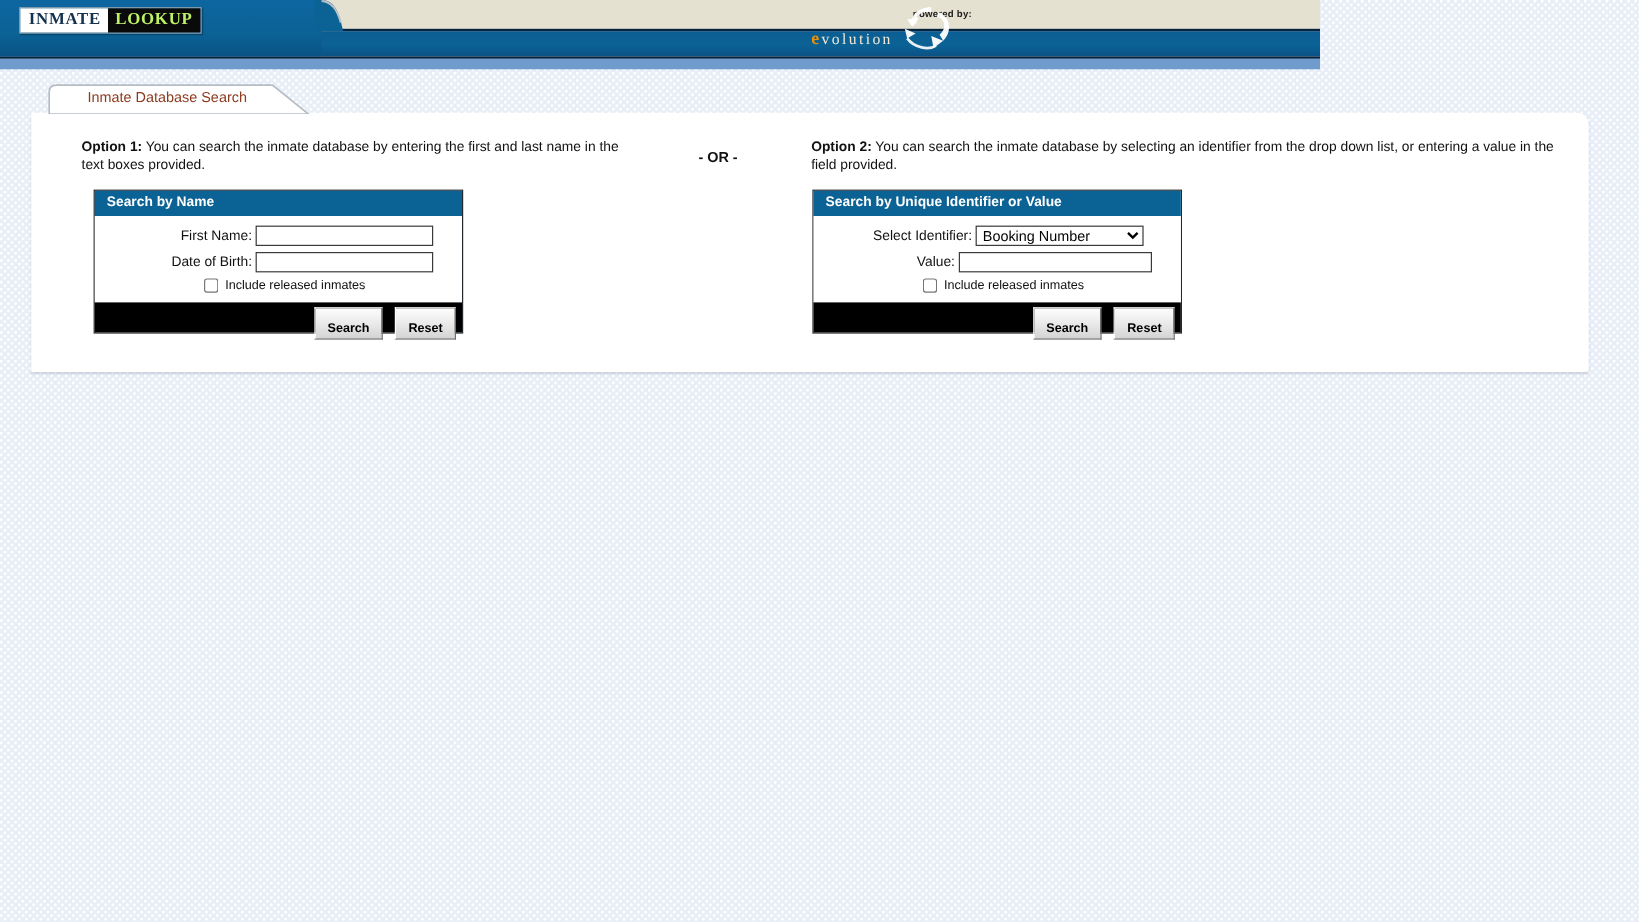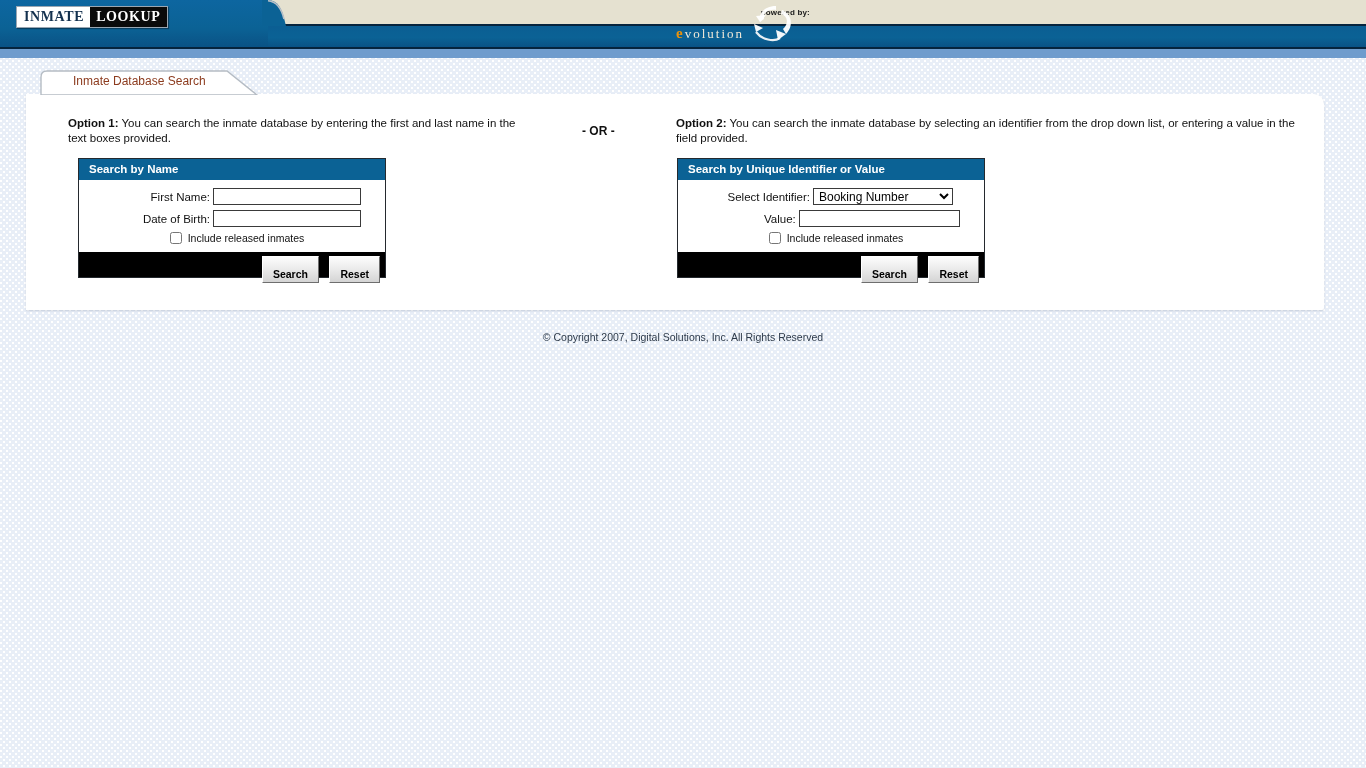--- a/index.html
+++ b/index.html
@@ -17,21 +17,21 @@
       radial-gradient(circle at 1px 1px, #ffffff 1px, transparent 1.3px),
       radial-gradient(circle at 4px 4px, #ffffff 1px, transparent 1.3px);
     background-size: 6px 6px, 6px 6px;
     background-position: 0 0, 0 0;
     color: #000;
   }
 
   
   .header {
     position: relative;
-    width: 1366px;
+    width: 1100px;
     height: 58px;
     overflow: hidden;
   }
   .header-beige {
     position: absolute;
     left: 0; top: 0;
     width: 1366px;
     height: 24px;
     background: #e5e1d0;
   }
@@ -92,21 +92,21 @@
     font-weight: bold;
     font-size: 14px;
     letter-spacing: 0.6px;
     padding: 0 6px 0 7px;
     display: flex;
     align-items: center;
     line-height: 1;
   }
   .logo-lookup {
     background: #0a0a0a;
-    color: #ffffff;
+    color: #bef264;
     font-family: "Liberation Serif", serif;
     font-weight: bold;
     font-size: 14px;
     letter-spacing: 0.6px;
     padding: 0 7px 0 6px;
     display: flex;
     align-items: center;
     line-height: 1;
   }
   .powered-wrap {
@@ -425,15 +425,14 @@
         </div>
       </div>
       <div class="box-footer">
         <button class="btn">Search</button>
         <button class="btn">Reset</button>
       </div>
     </div>
 
   </div>
 
-  <div class="footer">© Copyright 2007, Digital Solutions, Inc. All Rights Reserved</div>
 
 </div>
 
 </body></html>

